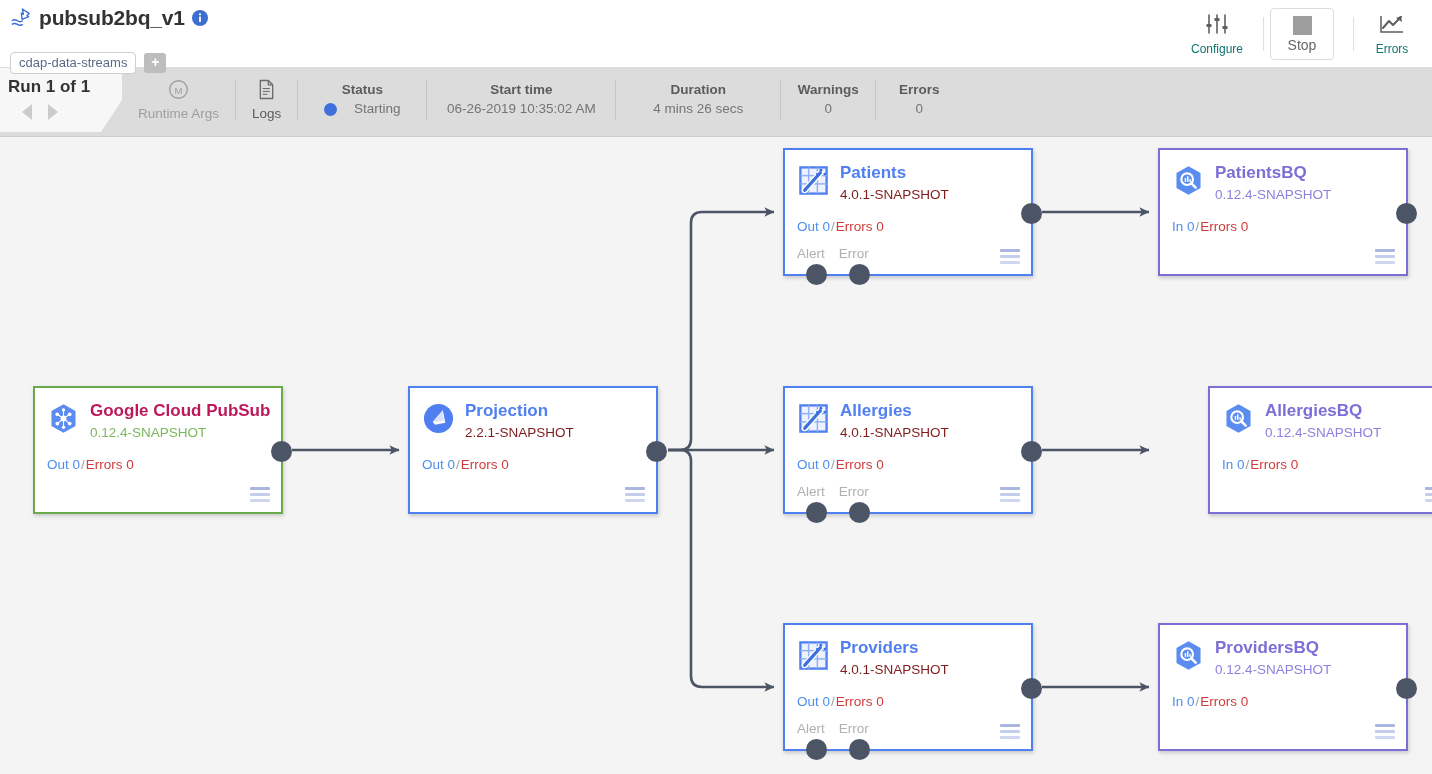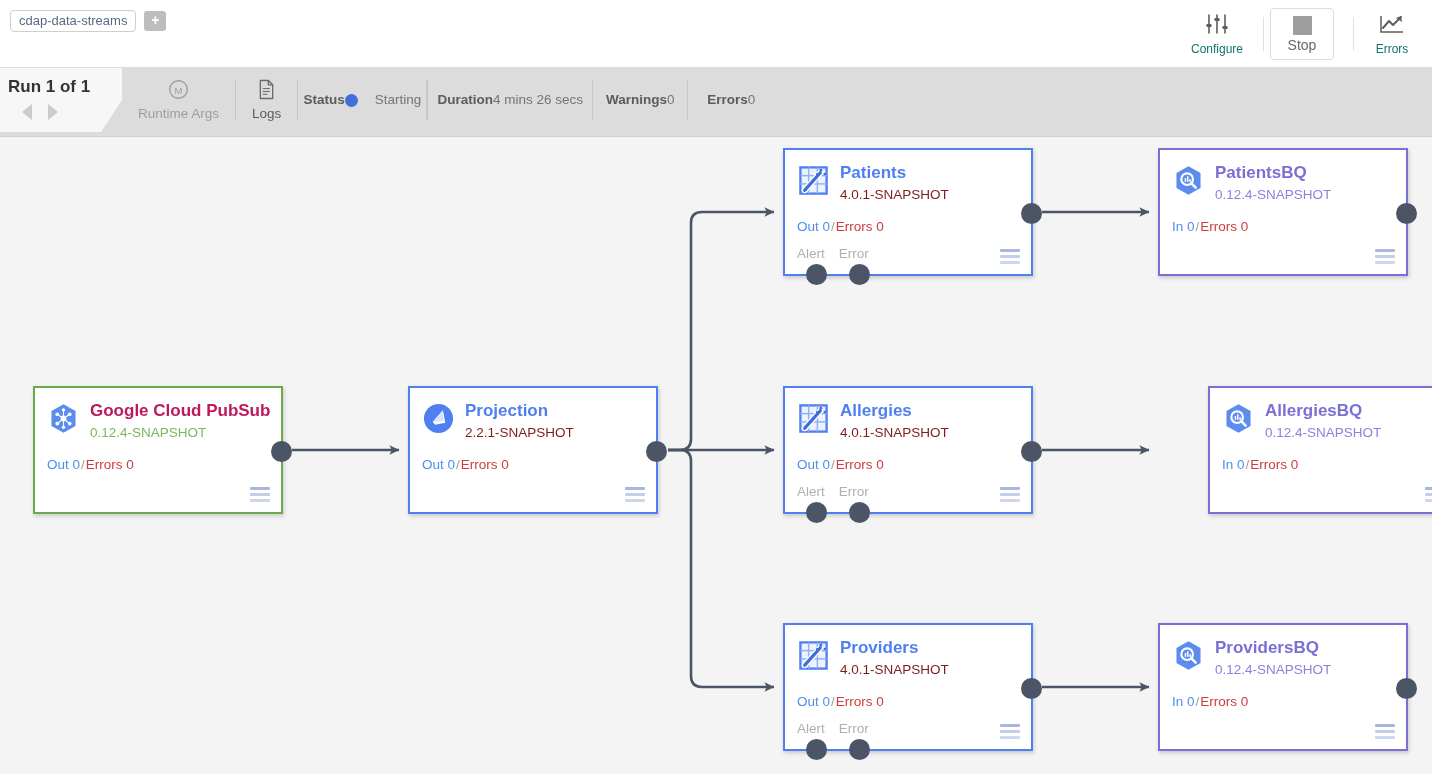--- a/index.html
+++ b/index.html
@@ -20,21 +20,21 @@
     z-index: 20;
   }
   .tb-left { position: absolute; left: 10px; top: 4px; }
   .tb-title-row { display: flex; align-items: center; gap: 7px; height: 28px; }
   .pipe-icon { width: 22px; height: 22px; display: block; }
   .pipe-name {
     font-size: 21px; font-weight: bold; color: #333333;
     letter-spacing: -0.2px; white-space: nowrap;
   }
   .info-icon { width: 16px; height: 16px; display:block; }
-  .tb-tag-row { display: flex; align-items: center; gap: 8px; margin-top: 6px; }
+  .tb-tag-row { display: flex; align-items: center; gap: 8px; margin-top: 20px; }
   .tag-chip {
     border: 1px solid #cfcfcf; border-radius: 4px;
     padding: 2px 8px 3px 8px; font-size: 13px; color: #5a6b86;
     background: #fff; white-space: nowrap;
   }
   .tag-add {
     width: 22px; height: 20px; background: #bdbdbd; border-radius: 3px;
     color: #ffffff; font-size: 14px; line-height: 19px; text-align: center;
     font-weight: bold;
   }
@@ -88,21 +88,21 @@
   .run-label {
     position: absolute; left: 8px; top: 9px; font-size: 17px; font-weight: bold;
     color: #333333; white-space: nowrap;
   }
   .run-arrows { position: absolute; left: 22px; top: 36px; display: flex; gap: 16px; }
   .arr-l { width:0;height:0;border-right:10px solid #cbcbcb;border-top:8px solid transparent;border-bottom:8px solid transparent;}
   .arr-r { width:0;height:0;border-left:10px solid #cbcbcb;border-top:8px solid transparent;border-bottom:8px solid transparent;}
 
   .sb-items { position: absolute; left: 122px; top: 0; height: 64px; display: flex; align-items: center; }
   .sb-cell {
-    display: flex; align-items: center; justify-content: center;
+    display: flex; flex-direction: column; align-items: center; justify-content: center;
     height: 64px; position: relative; padding: 0 10px;
   }
   .sb-cell .hd { font-size: 13.5px; font-weight: bold; color: #5c5c5c; line-height: 18px; }
   .sb-cell .vl { font-size: 13.5px; color: #757575; line-height: 20px; white-space: nowrap; }
   .sb-div { width: 1px; height: 40px; background: #c6c6c6; }
   .sb-icon-cell {
     display:flex; flex-direction:column; align-items:center; justify-content:center;
     height:64px; padding: 0 16px; gap: 2px;
   }
   .sb-icon-cell .lbl { font-size: 13.5px; color: #9e9e9e; }
@@ -161,20 +161,37 @@
   .port-alert{ left: 21px;  bottom: -11px; }
   .port-error{ left: 64px;  bottom: -11px; }
 </style>
 </head>
 <body>
 
 <div id="app">
 
   <div class="topbar">
     <div class="tb-left">
+      <div class="tb-title-row">
+        <span class="pipe-icon">
+          <svg viewBox="0 0 24 24" width="22" height="22">
+            <path d="M13.5 2.2 L21 7.2 L18.6 9.4 L20.4 10.6 L13.2 13.4 L12.4 6.6 L14.6 8 Z" fill="none" stroke="#3d6fd0" stroke-width="1.5" stroke-linejoin="round"></path>
+            <path d="M2 15 q3 -2 6 0 t6 0" fill="none" stroke="#3d6fd0" stroke-width="1.6"></path>
+            <path d="M2 19 q3 -2 6 0 t6 0" fill="none" stroke="#3d6fd0" stroke-width="1.6"></path>
+          </svg>
+        </span>
+        <span class="pipe-name">pubsub2bq_v1</span>
+        <span class="info-icon">
+          <svg viewBox="0 0 16 16" width="16" height="16">
+            <circle cx="8" cy="8" r="8" fill="#3d6fd0"></circle>
+            <rect x="7.1" y="6.6" width="1.8" height="5.4" fill="#fff"></rect>
+            <circle cx="8" cy="4.3" r="1.1" fill="#fff"></circle>
+          </svg>
+        </span>
+      </div>
       <div class="tb-tag-row">
         <span class="tag-chip">cdap-data-streams</span>
         <span class="tag-add">+</span>
       </div>
     </div>
 
     <div class="tb-right">
       <div class="tb-item">
         <span>
           <svg viewBox="0 0 26 22" width="26" height="22">
@@ -260,20 +277,24 @@
       <div class="sb-cell" style="width:128px">
         <span class="hd">Status</span>
         <span class="status-val">
           <span class="status-dot"></span>
           <span class="vl">Starting</span>
         </span>
       </div>
 
       <div class="sb-div"></div>
 
+      <div class="sb-cell" style="width:188px">
+        <span class="hd">Start time</span>
+        <span class="vl">06-26-2019 10:35:02 AM</span>
+      </div>
 
       <div class="sb-div"></div>
 
       <div class="sb-cell" style="width:164px">
         <span class="hd">Duration</span>
         <span class="vl">4 mins 26 secs</span>
       </div>
 
       <div class="sb-div"></div>
 

